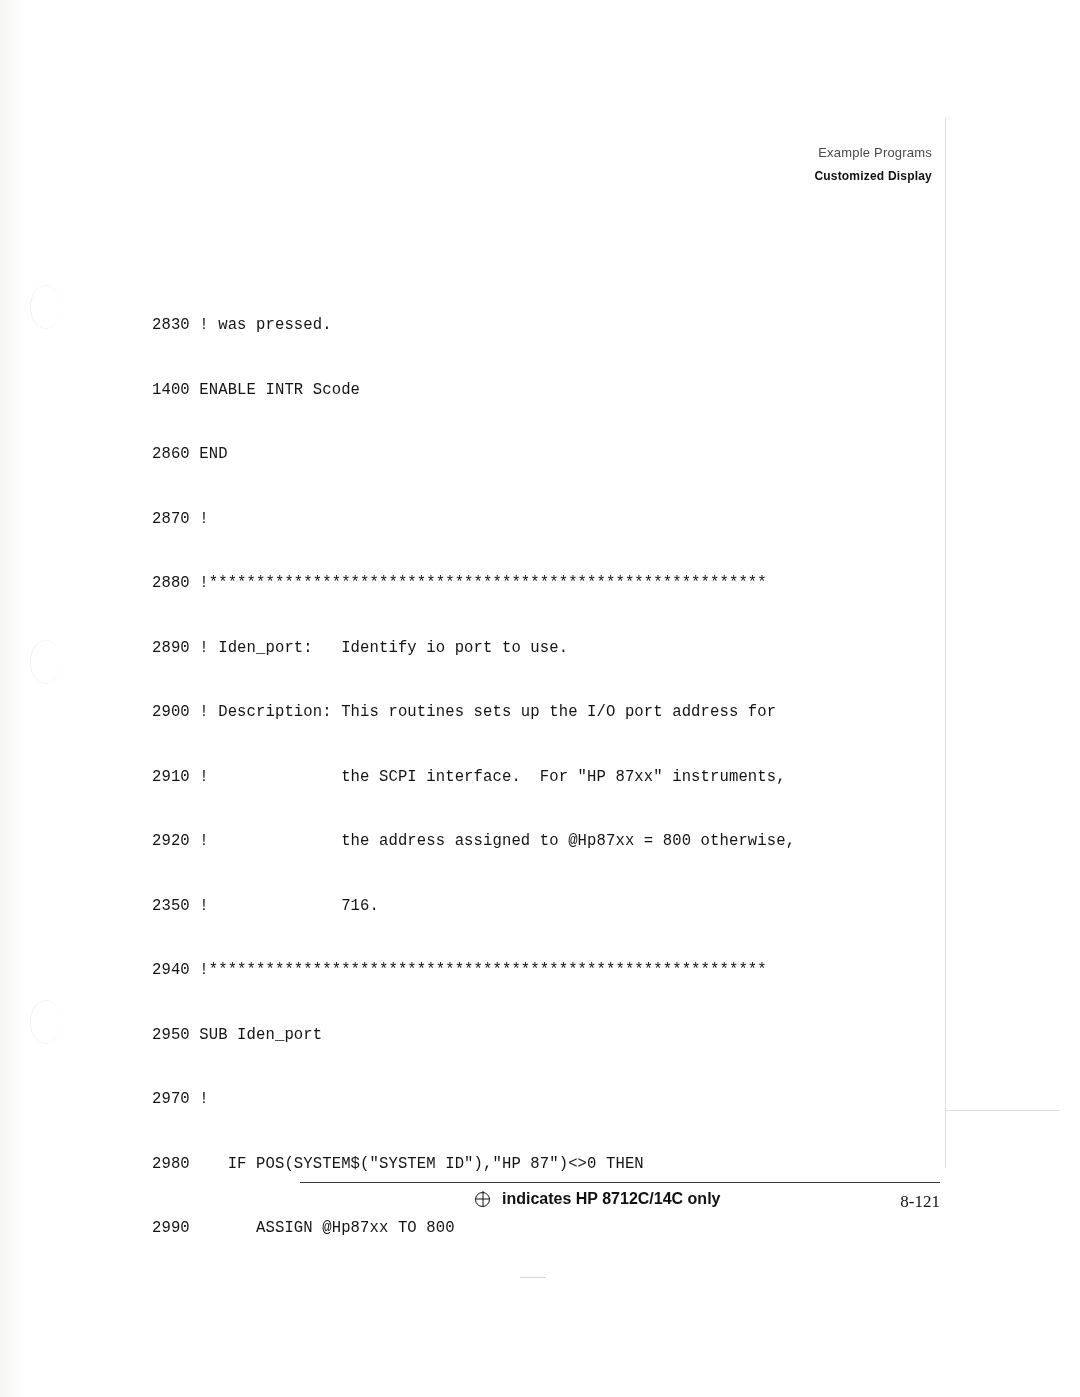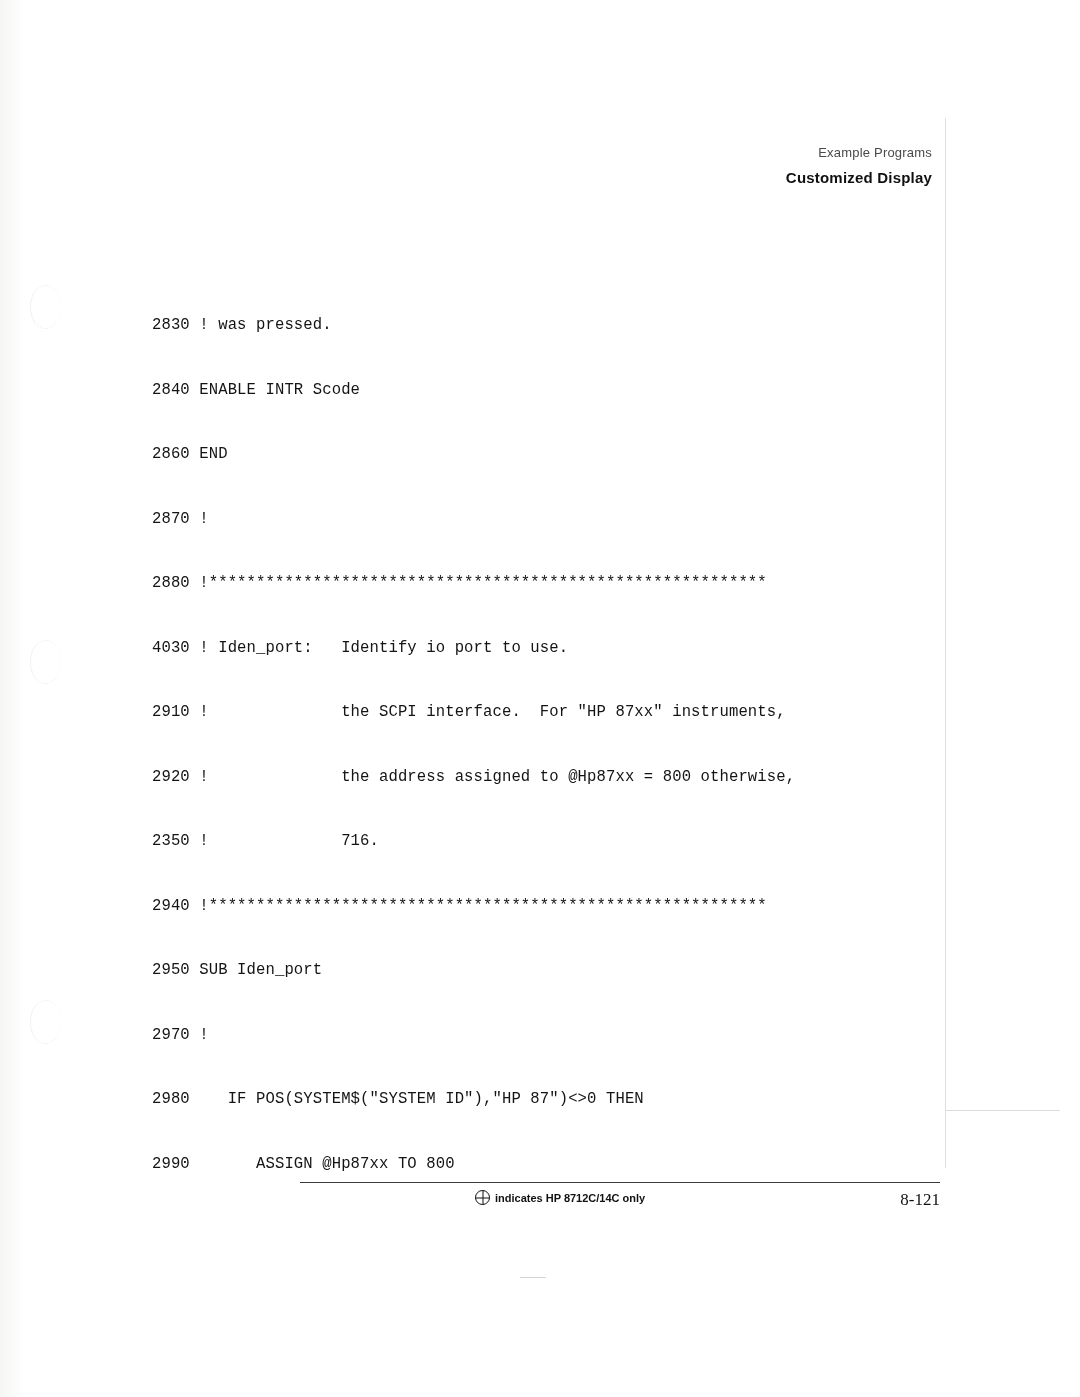--- a/index.html
+++ b/index.html
@@ -64,21 +64,21 @@
   }
   .header .kicker {
     font-family: "Liberation Sans", sans-serif;
     font-size: 13px;
     color: #4a4a4a;
     letter-spacing: 0.2px;
     margin-bottom: 9px;
   }
   .header .title {
     font-family: "Liberation Sans", sans-serif;
-    font-size: 15px;
+    font-size: 12px;
     font-weight: bold;
     color: #111111;
     letter-spacing: 0.2px;
   }
 
   
   .listing {
     position: absolute;
     left: 152px;
     top: 272px;
@@ -107,27 +107,27 @@
     position: absolute;
     left: 300px;
     top: 1190px;
     width: 640px;
     display: flex;
     align-items: baseline;
     justify-content: space-between;
   }
   .footer .note {
     font-family: "Liberation Sans", sans-serif;
-    font-size: 11px;
+    font-size: 16px;
     font-weight: bold;
     color: #111111;
     margin-left: 175px;
     display: flex;
     align-items: center;
-    gap: 5px;
+    gap: 12px;
   }
   .globe {
     display: inline-block;
     width: 13px; height: 13px;
     border: 1.4px solid #111;
     border-radius: 50%;
     position: relative;
   }
   .globe::before {
     content: "";
@@ -169,25 +169,26 @@
   <div class="right-rule"></div>
   <div class="right-rule2"></div>
 
   <div class="header">
     <div class="kicker">Example Programs</div>
     <div class="title">Customized Display</div>
   </div>
 
   <div class="listing">
     <div class="line">2830 ! was pressed.</div>
-    <div class="line">2840 ENABLE INTR Scode</div>
+    <div class="line">1400 ENABLE INTR Scode</div>
     <div class="line">2860 END</div>
     <div class="line">2870 !</div>
     <div class="line">2880 !***********************************************************</div>
-    <div class="line">4030 ! Iden_port:   Identify io port to use.</div>
+    <div class="line">2890 ! Iden_port:   Identify io port to use.</div>
+    <div class="line">2900 ! Description: This routines sets up the I/O port address for</div>
     <div class="line">2910 !              the SCPI interface.  For "HP 87xx" instruments,</div>
     <div class="line">2920 !              the address assigned to @Hp87xx = 800 otherwise,</div>
     <div class="line">2350 !              716.</div>
     <div class="line">2940 !***********************************************************</div>
     <div class="line">2950 SUB Iden_port</div>
     <div class="line">2970 !</div>
     <div class="line">2980    IF POS(SYSTEM$("SYSTEM ID"),"HP 87")&lt;&gt;0 THEN</div>
     <div class="line">2990       ASSIGN @Hp87xx TO 800</div>
     
     

